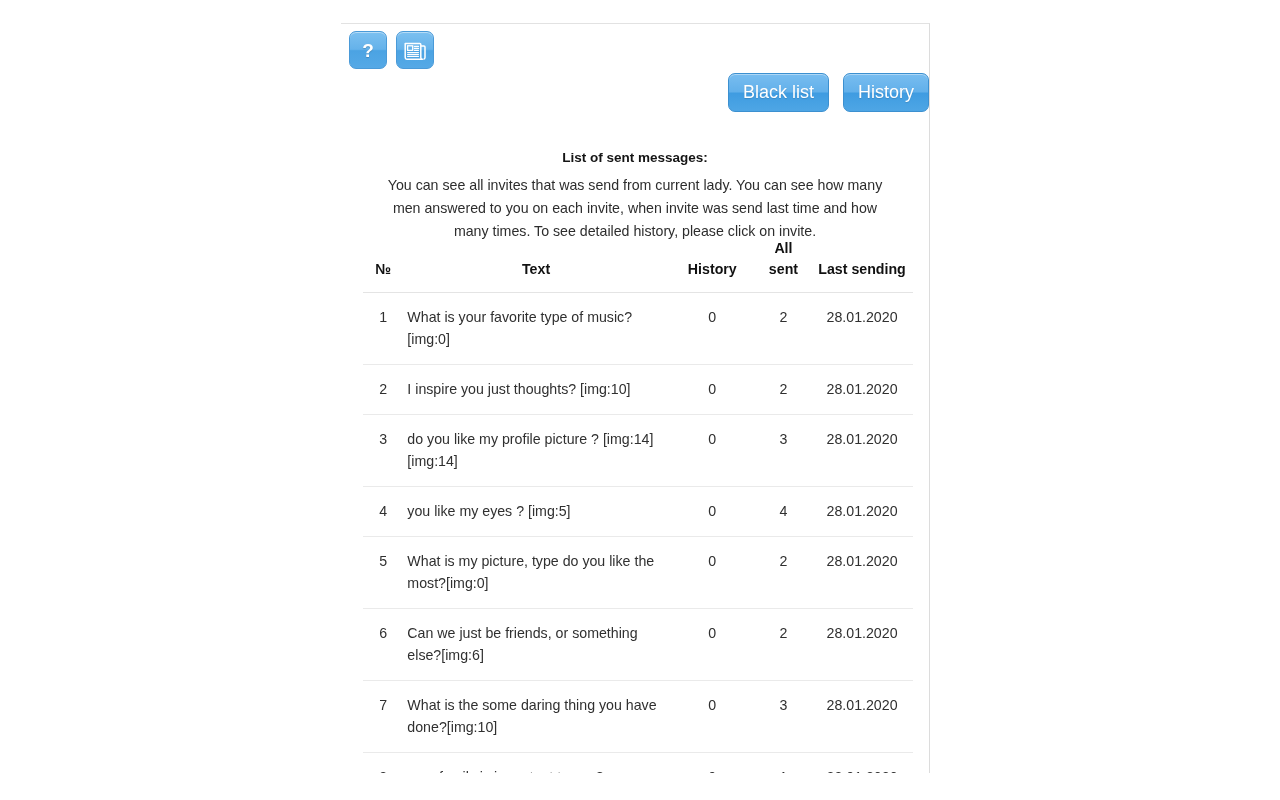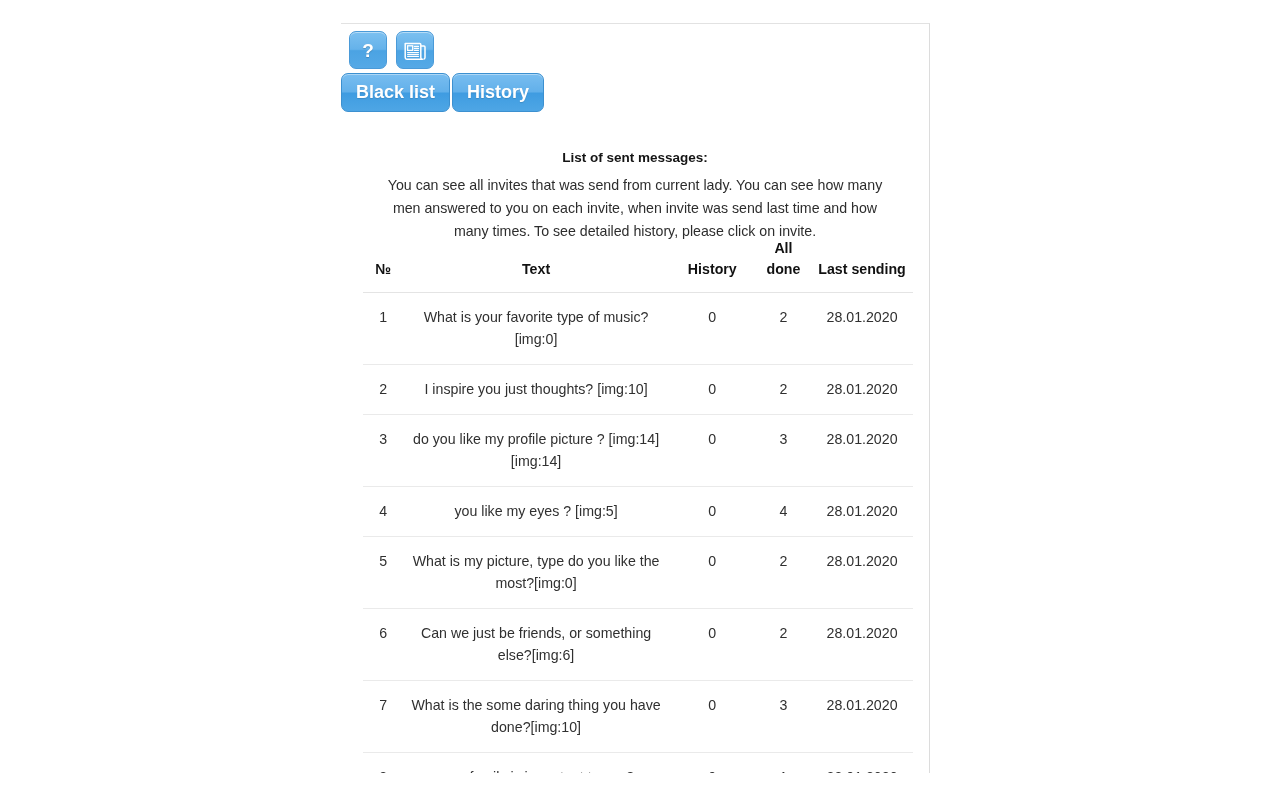--- a/index.html
+++ b/index.html
@@ -80,23 +80,22 @@
     letter-spacing: .1px;
   }
 
   
   .nav-row {
     position: absolute;
     left: 0;
     right: 0;
     top: 49px;
     display: flex;
-    justify-content: flex-start;
-    gap: 2px;
-    font-weight: bold;
+    justify-content: flex-end;
+    gap: 14px;
   }
 
   .nav-btn {
     display: inline-flex;
     align-items: center;
     justify-content: center;
     min-width: 84px;
     height: 39px;
     padding: 0 14px;
     border-radius: 7px;
@@ -172,21 +171,21 @@
     padding: 13px 4px 14px 4px;
     border-bottom: 1px solid #eaeaea;
     vertical-align: top;
     line-height: 22px;
     color: #303030;
   }
 
   tbody tr:last-child td { border-bottom: none; }
 
   td.c-num  { text-align: center; width: 38px; }
-  td.c-text { text-align: center;   padding-left: 10px; margin-top: 45px; }
+  td.c-text { text-align: left;   padding-left: 10px; margin-top: 45px; }
   td.c-ans  { text-align: center; }
   td.c-sent { text-align: center; }
   td.c-last { text-align: center; white-space: nowrap; }
 
   tbody tr { cursor: pointer; }
 </style>
 </head>
 <body>
 
 <div id="page-root">
@@ -230,21 +229,21 @@
       <p class="section-desc">You can see all invites that was send from current lady. You can see how many men answered to you on each invite, when invite was send last time and how many times. To see detailed history, please click on invite.</p>
     </div>
 
     <div class="table-wrap">
       <table class="msg-table">
         <thead>
           <tr>
             <th class="col-num">№</th>
             <th class="col-text">Text</th>
             <th class="col-ans">History</th>
-            <th class="col-sent">All done</th>
+            <th class="col-sent">All sent</th>
             <th class="col-last">Last sending</th>
           </tr>
         </thead>
         <tbody id="table-body">
             <tr>
               <td class="c-num">1</td>
               <td class="c-text">What is your favorite type of music?[img:0]</td>
               <td class="c-ans">0</td>
               <td class="c-sent">2</td>
               <td class="c-last">28.01.2020</td>

